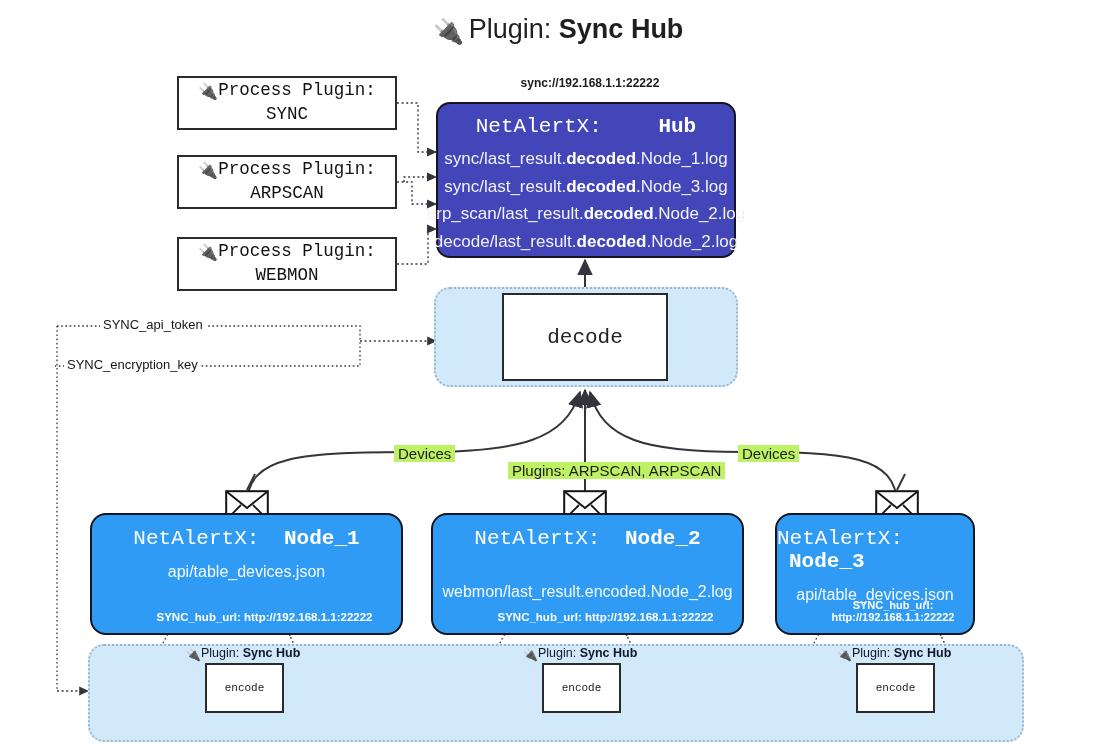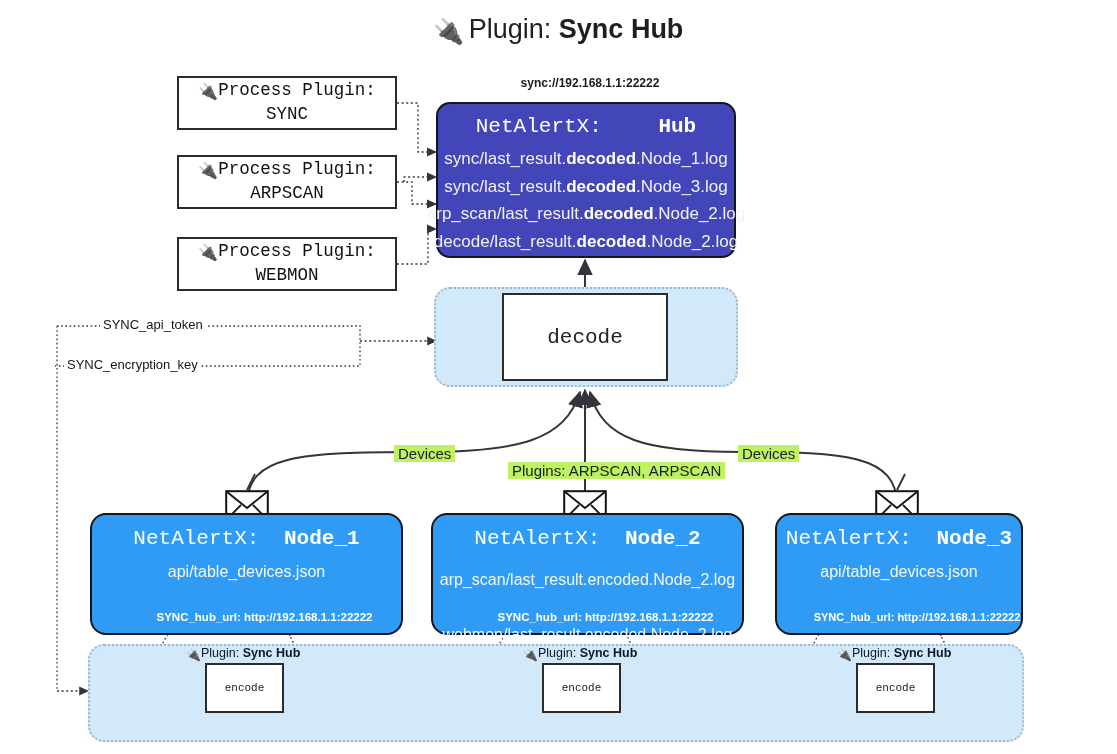--- a/index.html
+++ b/index.html
@@ -218,26 +218,25 @@
     </div>
     <div class="sub">api/table_devices.json</div>
     <div class="url">SYNC_hub_url: http://192.168.1.1:22222</div>
   </div>
 
   <div class="node nodebox" style="left:431px;top:513px;width:313px;height:122px;position:absolute;gap:10px;">
     <div class="hdr">
       <span>NetAlertX:</span>
       <b>Node_2</b>
     </div>
-    <div class="sub" style="margin-top:8px;">arp_scan/last_result.encoded.Node_2.log</div>
     <div class="sub" style="margin-top:20px;">webmon/last_result.encoded.Node_2.log</div>
     <div class="url">SYNC_hub_url: http://192.168.1.1:22222</div>
   </div>
 
-  <div class="node nodebox" style="left:775px;top:513px;width:248px;height:122px;position:absolute;">
+  <div class="node nodebox" style="left:775px;top:513px;width:200px;height:122px;position:absolute;">
     <div class="hdr">
       <span>NetAlertX:</span>
       <b>Node_3</b>
     </div>
     <div class="sub">api/table_devices.json</div>
     <div class="url" style="font-size:11px;">SYNC_hub_url: http://192.168.1.1:22222</div>
   </div>
 
   <div class="node cluster" style="left:88px;top:644px;width:936px;height:98px;"></div>
 

